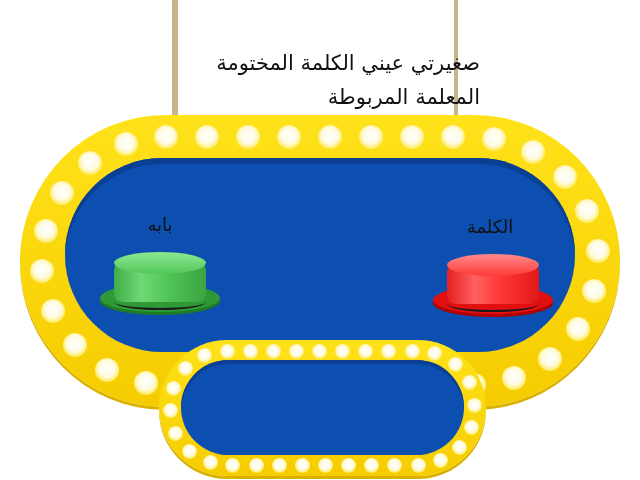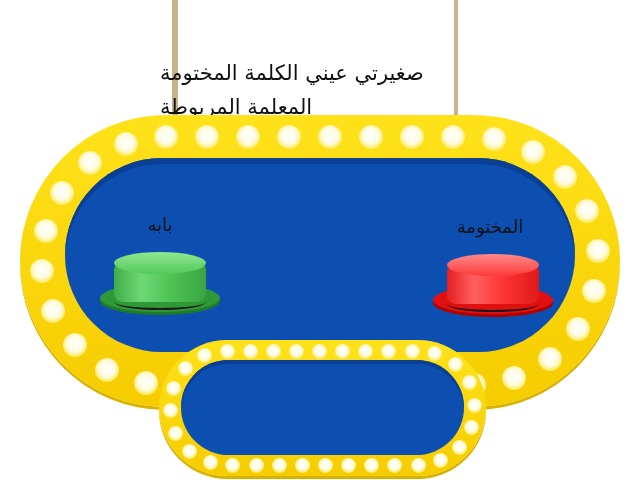--- a/index.html
+++ b/index.html
@@ -1,19 +1,19 @@
 <!DOCTYPE html>
 <html><head>
 <meta charset="utf-8">
 <style>
   html, body { margin:0; padding:0; }
   body { width:640px; height:480px; background:#ffffff; position:relative; overflow:hidden; font-family:"DejaVu Sans", sans-serif; }
   .post { position:absolute; top:0; width:6px; height:118px; background:#c8b48a; }
   .sign { position:absolute; left:178px; top:0; width:276px; height:118px; background:#ffffff; }
-  .title { position:absolute; left:160px; top:56px; width:320px; text-align:left; direction:rtl; font-size:21px; line-height:34px; color:#111; }
+  .title { position:absolute; left:160px; top:46px; width:320px; text-align:right; direction:rtl; font-size:21px; line-height:34px; color:#111; }
   .frame { position:absolute; background:linear-gradient(#ffe21a,#f5cc00); box-shadow:0 3px 0 #d9b200; }
   .main-frame { left:20px; top:115px; width:600px; height:292px; border-radius:146px; }
   .main-inner { position:absolute; left:45px; top:43px; width:510px; height:194px; border-radius:97px; background:#0d4fb0; box-shadow:inset 0 6px 0 #0a3f93; }
   .small-frame { left:159px; top:340px; width:327px; height:136px; border-radius:68px; }
   .small-inner { position:absolute; left:22px; top:20px; width:283px; height:95px; border-radius:48px; background:#0d4fb0; box-shadow:inset 0 4px 0 #0a3f93; }
   .bulb { position:absolute; border-radius:50%; background:radial-gradient(circle at 50% 45%, #ffffff 0%, #fffbe0 45%, #ffe94d 75%, rgba(255,226,26,0) 100%); }
   .label { position:absolute; font-size:18px; color:#111; direction:rtl; text-align:center; }
   .btn { position:absolute; width:120px; height:70px; }
   .btn .base { position:absolute; left:0; top:34px; width:120px; height:28px; border-radius:50%; }
   .btn .body { position:absolute; left:14px; top:12px; width:92px; height:40px; border-radius:10px/8px; }
@@ -78,21 +78,21 @@
 </div>
 
 <div class="label" style="left:120px;top:214px;width:80px;">بابه</div>
 <div class="btn green" style="left:100px;top:250px;">
   <div class="base"></div>
   <div class="body"></div>
   <div class="rim"></div>
   <div class="top"></div>
 </div>
 
-<div class="label" style="left:445px;top:216px;width:90px;">المختومة</div>
+<div class="label" style="left:445px;top:216px;width:90px;">الكلمة</div>
 <div class="btn red" style="left:433px;top:252px;">
   <div class="base"></div>
   <div class="body"></div>
   <div class="rim"></div>
   <div class="top"></div>
 </div>
 
 <div class="frame small-frame">
   <div id="small-bulbs">
       <div class="bulb" style="left: 60.5px; top: 3.5px; width: 15px; height: 15px;"></div>

